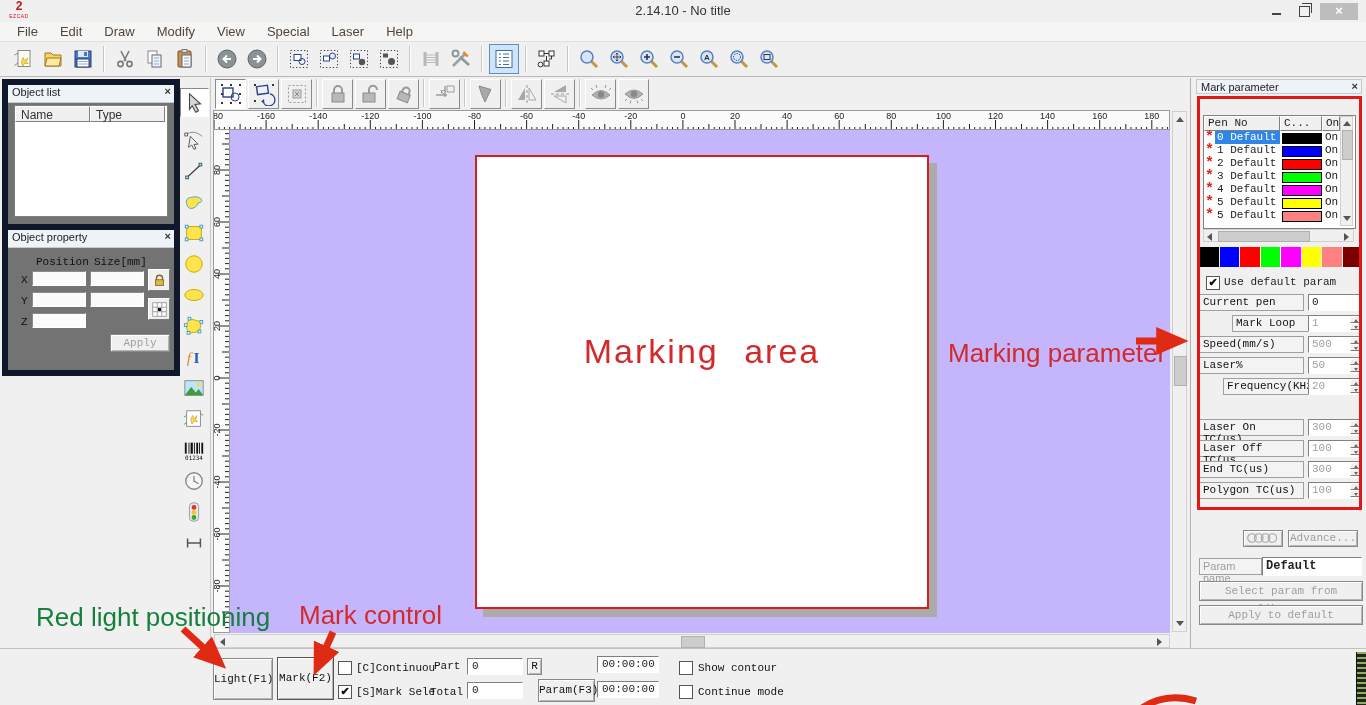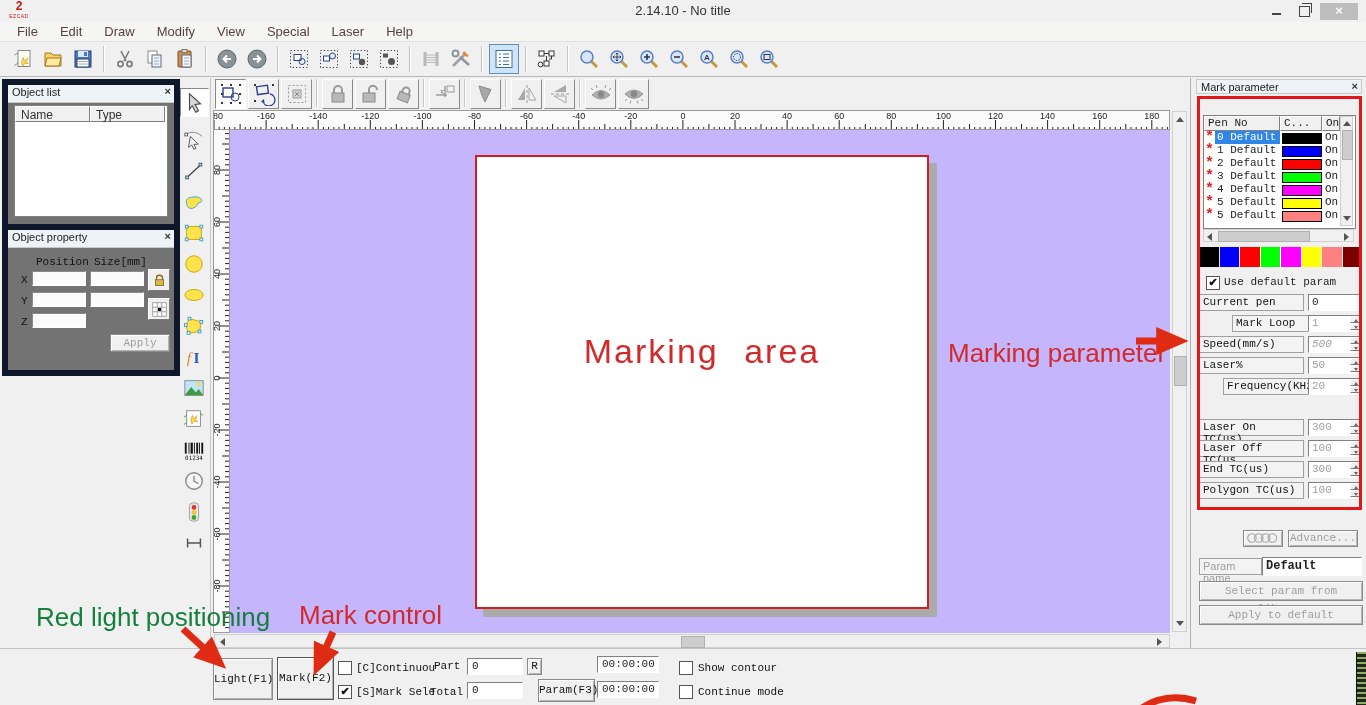--- a/index.html
+++ b/index.html
@@ -704,21 +704,21 @@
 <div class="abs" id="param-rows">
     <div class="fld-lbl mono" style="left: 1199px; top: 294px; width: 105px;">Current pen</div>
     <div class="fld-val mono" style="left: 1308px; top: 294px; width: 54px;">0</div>
     <div class="fld-lbl mono" style="left: 1199px; top: 315px; width: 105px; margin-left: 33px;">Mark Loop</div>
     <div class="fld-val mono dis" style="left: 1308px; top: 315px; width: 54px;">1</div>
     <div class="spin" style="left: 1350px; top: 316px;">
       <div class="up"></div>
       <div class="dn"></div>
     </div>
     <div class="fld-lbl mono" style="left: 1199px; top: 336px; width: 105px;">Speed(mm/s)</div>
-    <div class="fld-val mono dis" style="left: 1308px; top: 336px; width: 54px; font-style: italic;">500</div>
+    <div class="fld-val mono dis" style="left: 1308px; top: 336px; width: 54px;">500</div>
     <div class="spin" style="left: 1350px; top: 337px;">
       <div class="up"></div>
       <div class="dn"></div>
     </div>
     <div class="fld-lbl mono" style="left: 1199px; top: 357px; width: 105px;">Laser%</div>
     <div class="fld-val mono dis" style="left: 1308px; top: 357px; width: 54px;">50</div>
     <div class="spin" style="left: 1350px; top: 358px;">
       <div class="up"></div>
       <div class="dn"></div>
     </div>

